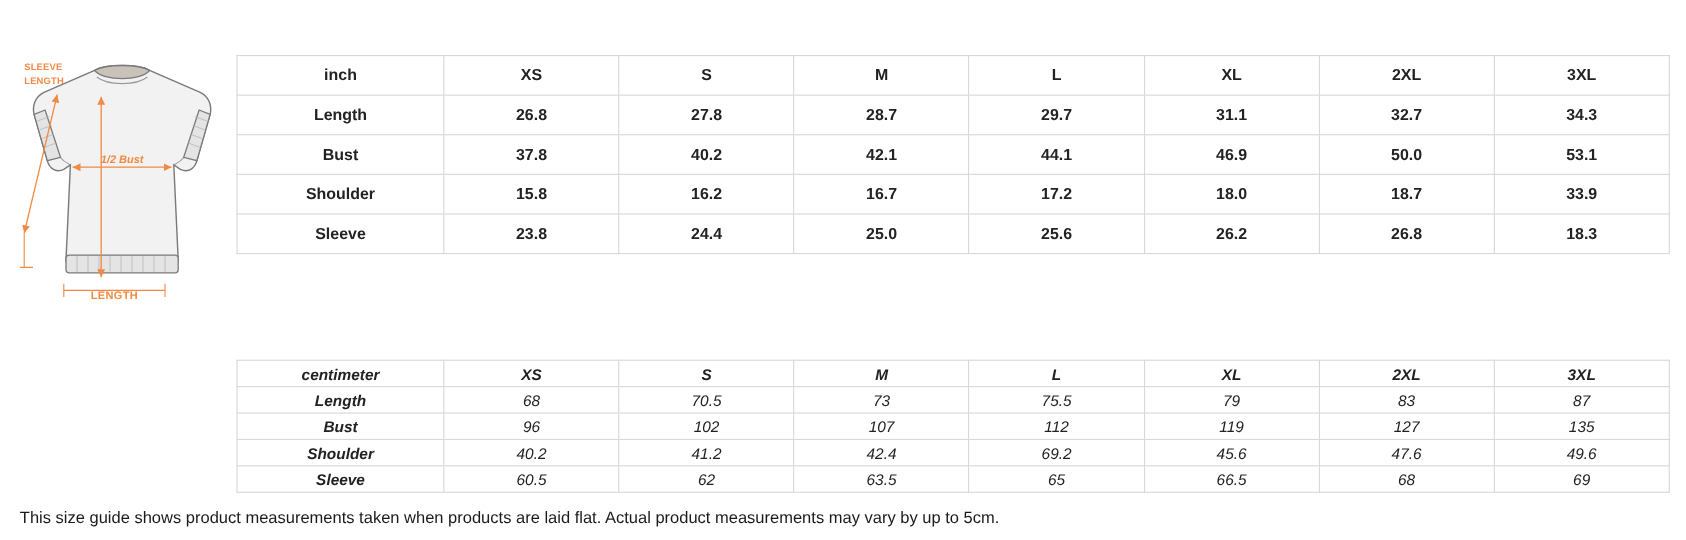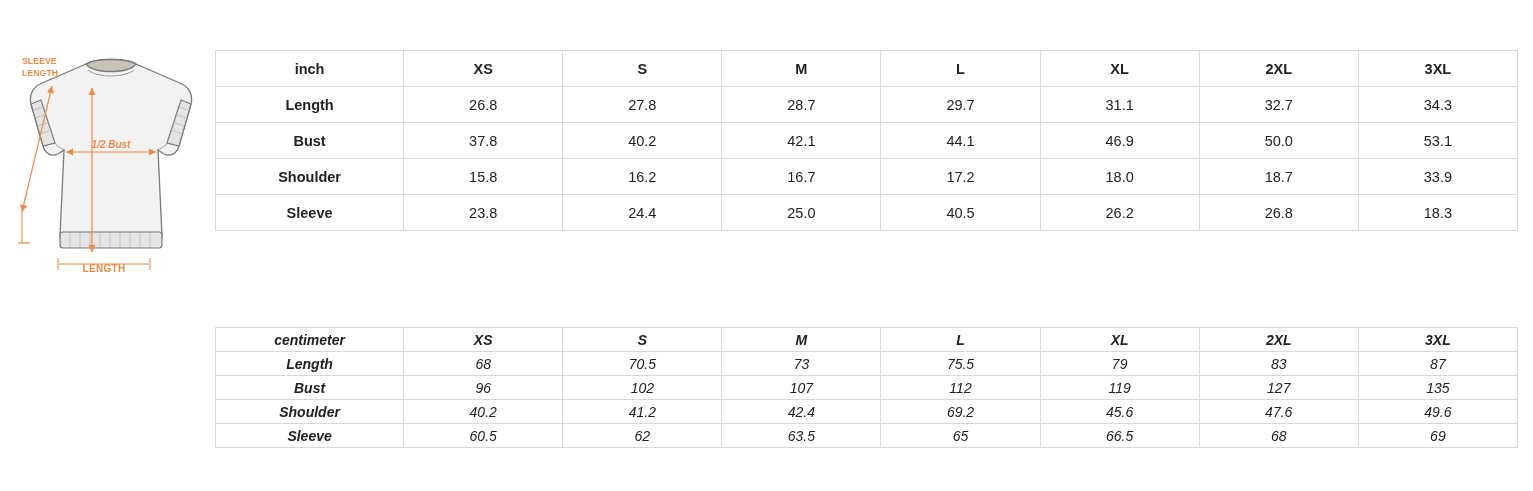--- a/index.html
+++ b/index.html
@@ -44,20 +44,21 @@
     text-align: center;
     font-weight: normal;
     color: #222;
   }
 
   
   .t-inch td, .t-inch th {
     height: 36px;
     font-size: 14.5px;
     padding: 0 4px;
+    font-weight: bold;
   }
   .t-inch .hdr-row th,
   .t-inch .rowhdr {
     font-weight: bold;
   }
   .t-inch .hdr-row th { font-size: 14.5px; }
 
   
   .t-cm td, .t-cm th {
     height: 24px;
@@ -220,21 +221,21 @@
           <td>17.2</td>
           <td>18.0</td>
           <td>18.7</td>
           <td>33.9</td>
         </tr>
         <tr>
           <td class="rowhdr">Sleeve</td>
           <td>23.8</td>
           <td>24.4</td>
           <td>25.0</td>
-          <td>40.5</td>
+          <td>25.6</td>
           <td>26.2</td>
           <td>26.8</td>
           <td>18.3</td>
         </tr>
       </tbody>
     </table>
 
     <div class="spacer"></div>
 
     <table class="t-cm">
@@ -298,14 +299,15 @@
           <td>63.5</td>
           <td>65</td>
           <td>66.5</td>
           <td>68</td>
           <td>69</td>
         </tr>
       </tbody>
     </table>
   </div>
 
+  <div class="footnote">This size guide shows product measurements taken when products are laid flat. Actual product measurements may vary by up to 5cm.</div>
 
 </div>
 
 </body></html>

